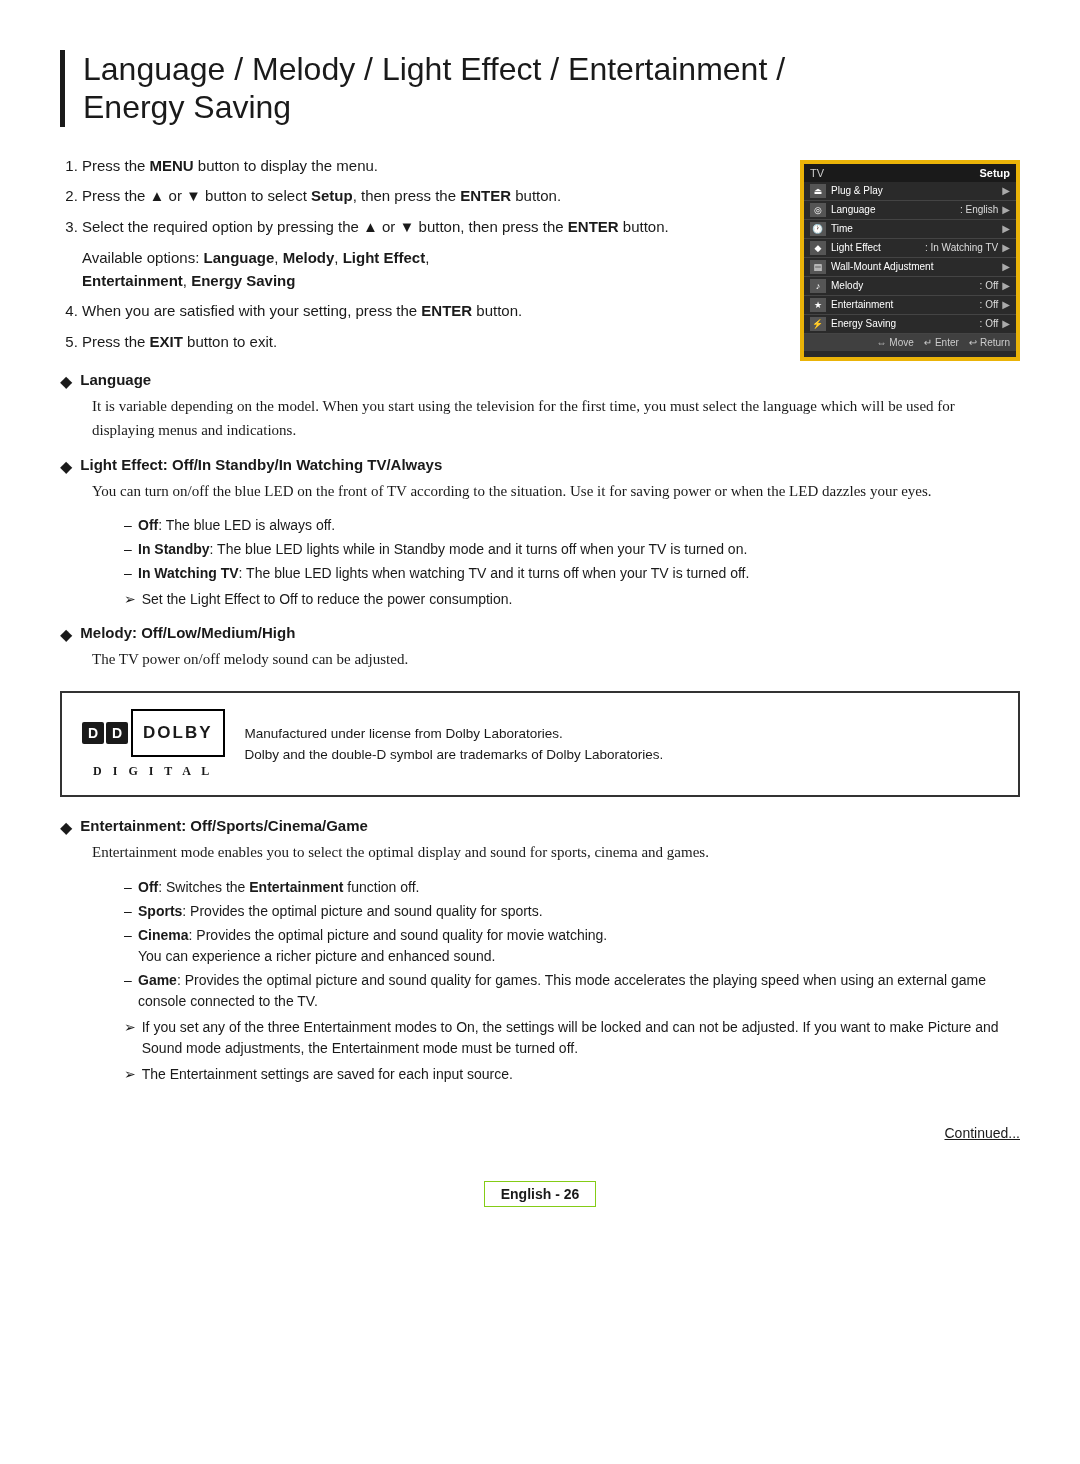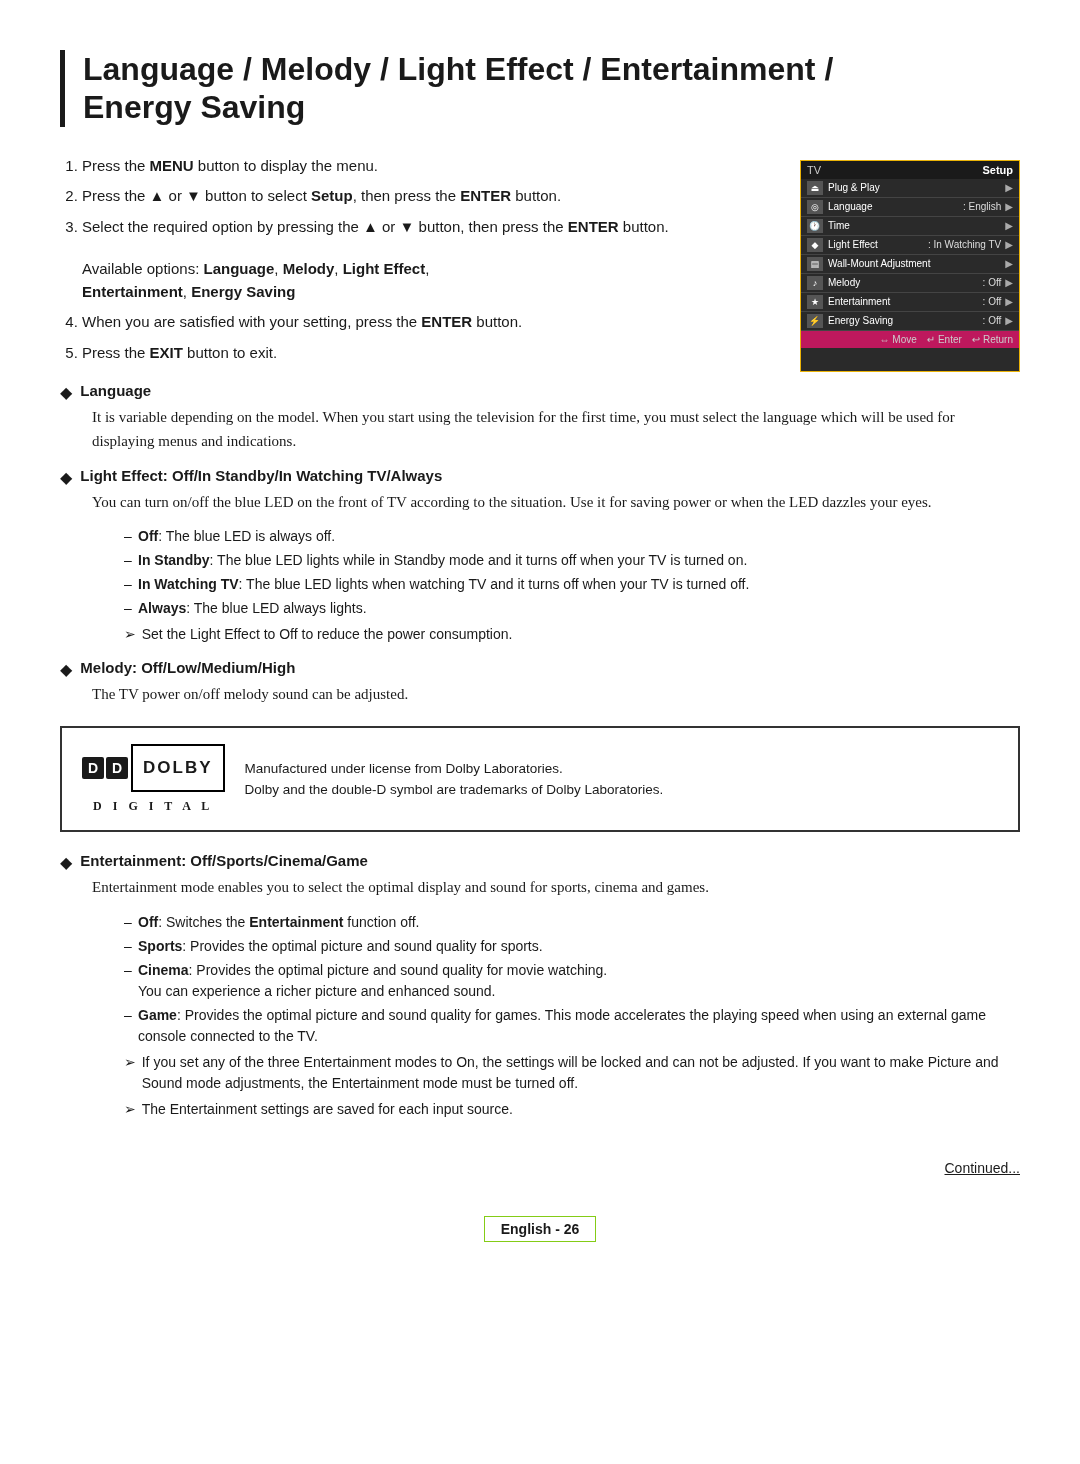--- a/index.html
+++ b/index.html
@@ -16,21 +16,21 @@
 
     .page-title {
       border-left: 5px solid #1a1a1a;
       padding-left: 18px;
       margin-bottom: 28px;
       margin-top: 10px;
     }
 
     .page-title h1 {
       font-size: 32px;
-      font-weight: bold;
+      font-weight: normal;
       line-height: 1.2;
     }
 
     .two-col {
       display: flex;
       gap: 30px;
       margin-bottom: 10px;
     }
 
     .instructions {
@@ -42,29 +42,29 @@
     }
 
     .instructions ol li {
       margin-bottom: 8px;
       line-height: 1.5;
     }
 
     .instructions .available-options {
       margin-left: -22px;
       padding-left: 22px;
-      margin-top: 20px;
+      margin-top: 9px;
       margin-bottom: 6px;
       line-height: 1.5;
     }
 
     .tv-menu-box {
       width: 220px;
       flex-shrink: 0;
-      border: 1px solid #eab308;
+      border: 4px solid #eab308;
       font-size: 11px;
       background: #2a2a2a;
       color: #ffffff;
       padding: 0;
       margin-top: 5px;
     }
 
     .tv-menu-header {
       display: flex;
       justify-content: space-between;
@@ -116,21 +116,21 @@
     .tv-menu-row .row-arrow {
       font-size: 10px;
       color: #aaaaaa;
     }
 
     .tv-menu-footer {
       display: flex;
       justify-content: flex-end;
       gap: 10px;
       padding: 3px 6px;
-      background: #be185d;
+      background: #404040;
       font-size: 10px;
       color: #cccccc;
     }
 
     .tv-menu-footer span {
       display: flex;
       align-items: center;
       gap: 2px;
     }
 
@@ -378,21 +378,20 @@
   <div class="bullet-header">
     <span class="diamond">◆</span>
     <span class="bullet-title"><b>Light Effect</b>: Off/In Standby/In Watching TV/Always</span>
   </div>
   <div style="padding-left:32px;">
     <p class="section-body">You can turn on/off the blue LED on the front of TV according to the situation. Use it for saving power or when the LED dazzles your eyes.</p>
     <ul class="sub-list">
       <li><b>Off</b>: The blue LED is always off.</li>
       <li><b>In Standby</b>: The blue LED lights while in Standby mode and it turns off when your TV is turned on.</li>
       <li><b>In Watching TV</b>: The blue LED lights when watching TV and it turns off when your TV is turned off.</li>
-      <li><b>Always</b>: The blue LED always lights.</li>
     </ul>
     <div class="note-item">
       <span class="note-arrow">➢</span>
       <span>Set the Light Effect to Off to reduce the power consumption.</span>
     </div>
   </div>
 </div>
 
 <div class="bullet-section">
   <div class="bullet-header">

